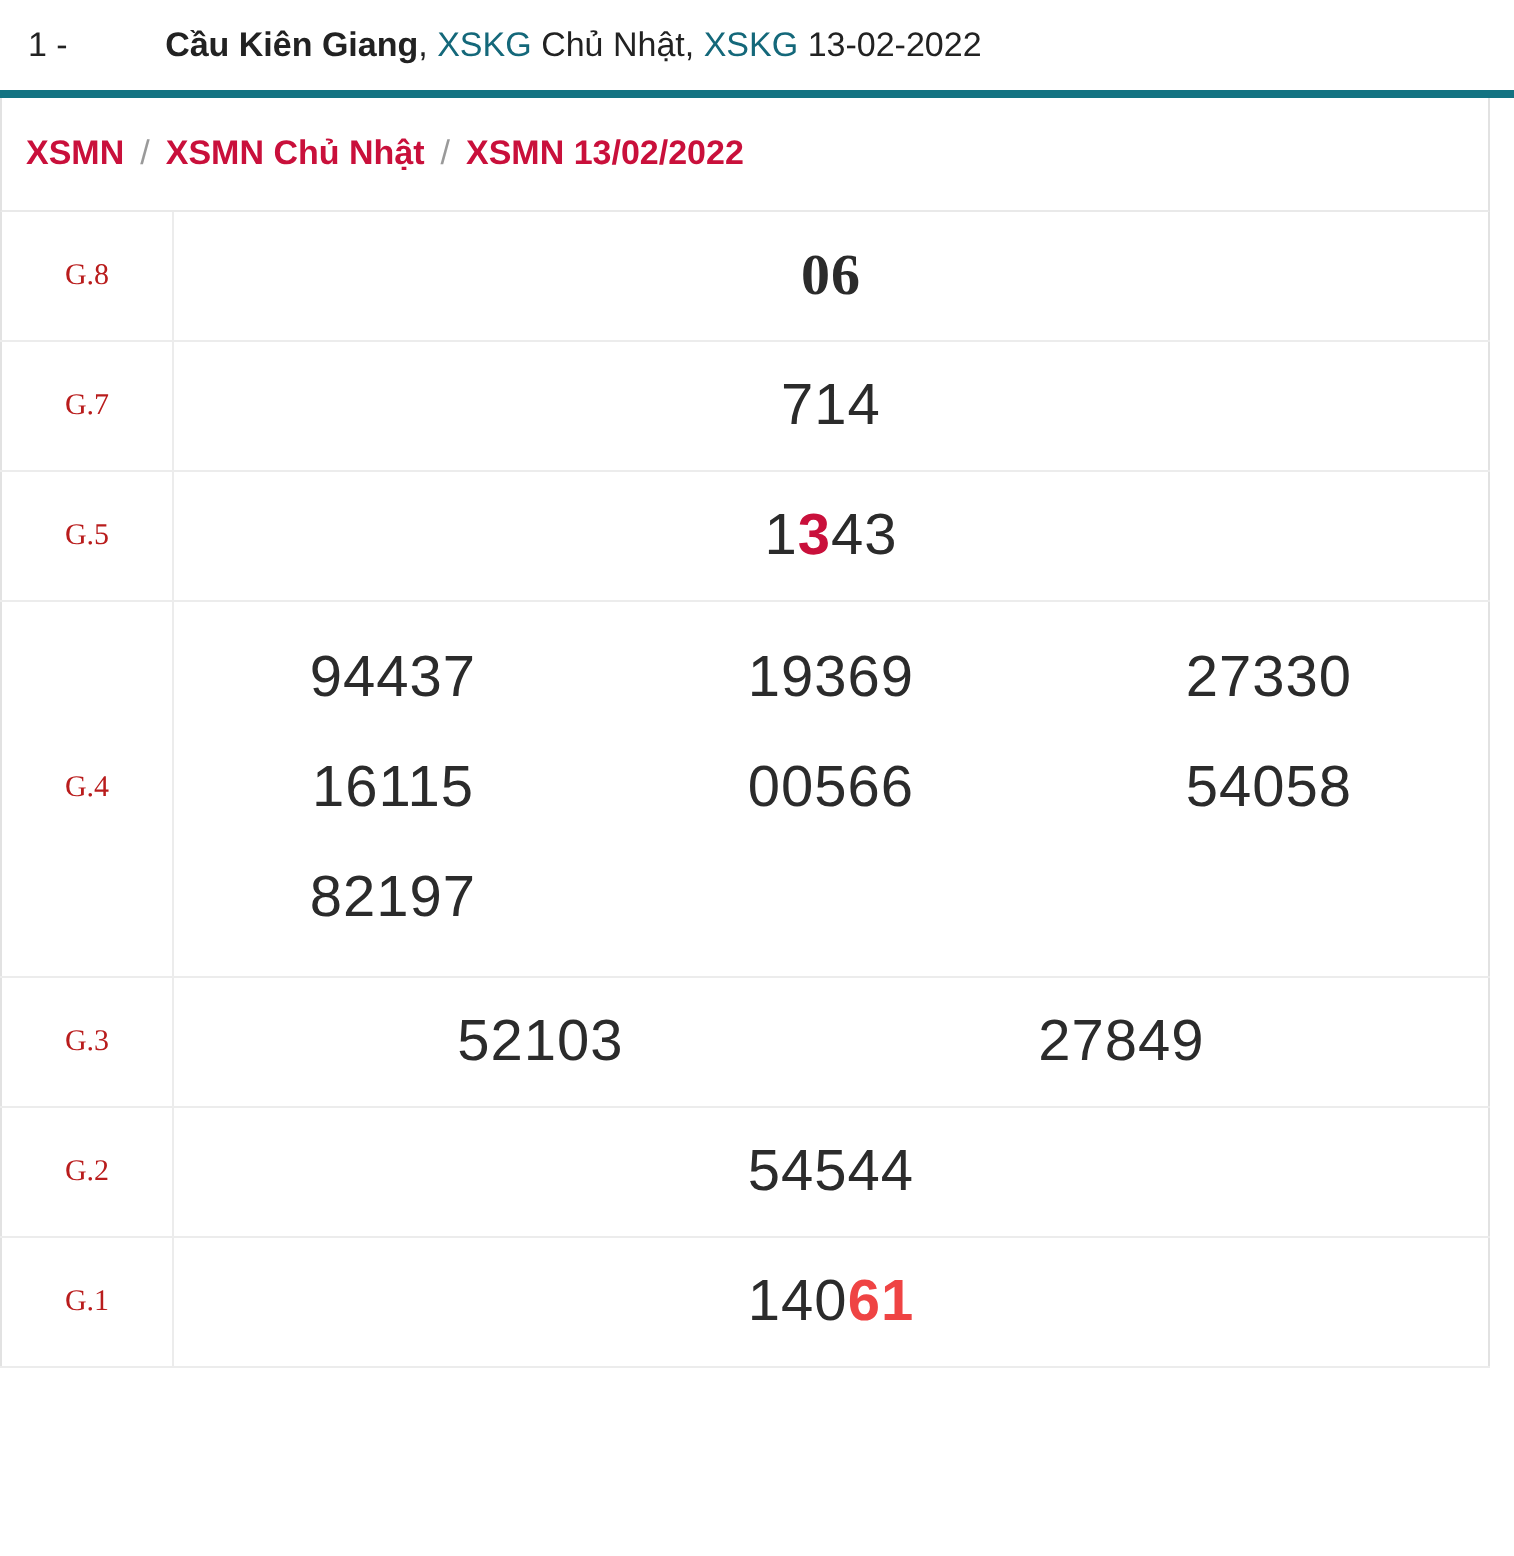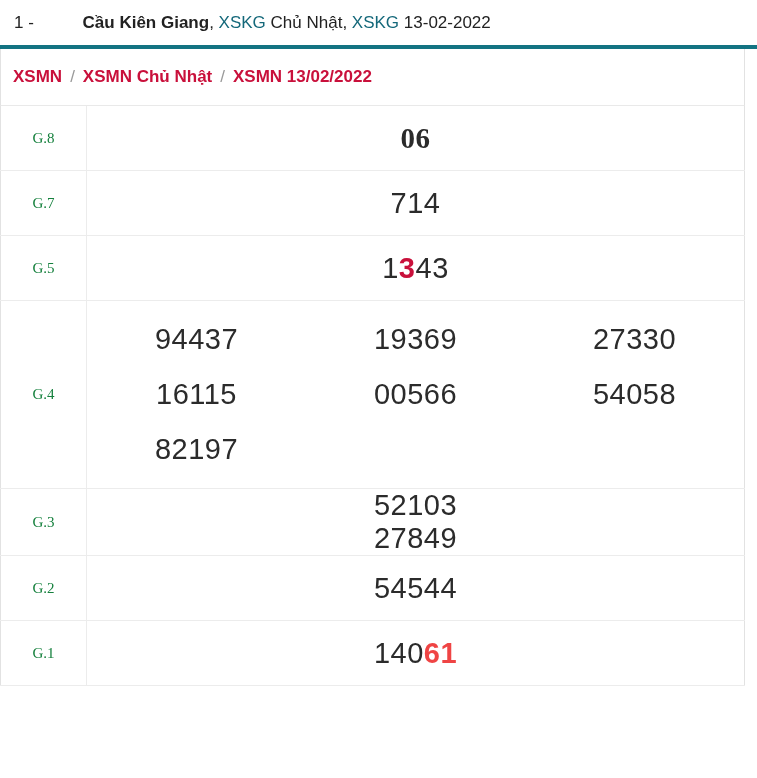--- a/index.html
+++ b/index.html
@@ -81,21 +81,21 @@
   }
   .result-table td {
     padding: 0;
     vertical-align: middle;
   }
   .lbl {
     width: 85px;
     border-right: 1px solid #ececec;
     text-align: center;
     font-size: 15px;
-    color: #15803d;
+    color: #b91c1c;
     font-family: "Liberation Serif", serif;
   }
   .nums {
     text-align: center;
   }
   .nums .row {
     display: flex;
     justify-content: space-around;
     align-items: center;
   }
@@ -131,21 +131,21 @@
   .r-g4 td { height: 146px; }
   .r-g3 td { height: 64px; }
   .r-g2 td { height: 64px; }
   .r-g1 td { height: 64px; }
   .r-db td { height: 64px; }
 
   .g4stack .row { margin: 22px 0; }
 
   
   .two .cellnum { flex: 0 0 50%; }
-  .two-inset { padding: 0 38px; flex-direction: column; }
+  .two-inset { padding: 0 38px; }
 </style>
 </head>
 <body>
 
 <div class="page-title">
   <span>1 - </span><span class="bold">Cầu Kiên Giang</span><span>, </span><a class="lnk" href="#"><span>XSKG</span></a><span> Chủ Nhật</span><span>, </span><a class="lnk" href="#"><span>XSKG</span></a><span> 13-02-2022</span>
 </div>
 
 <div class="teal-bar"></div>
 

